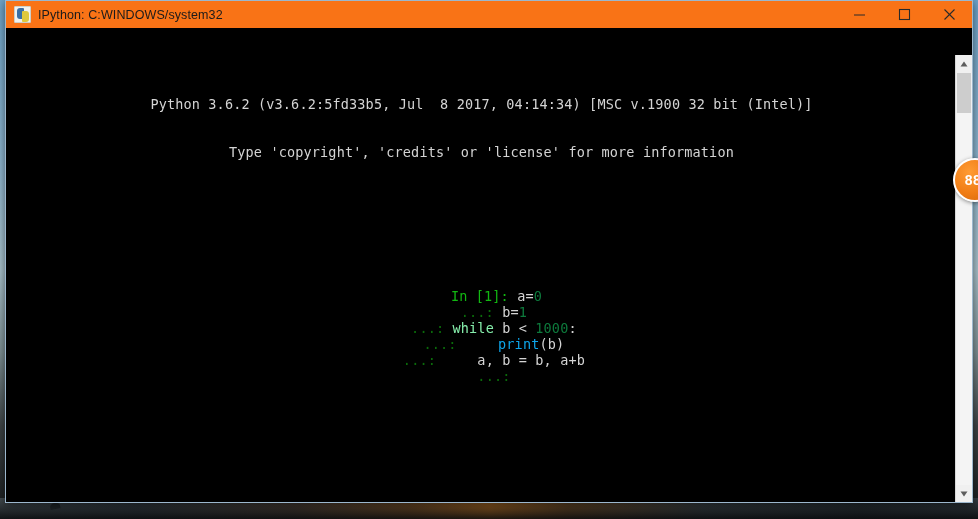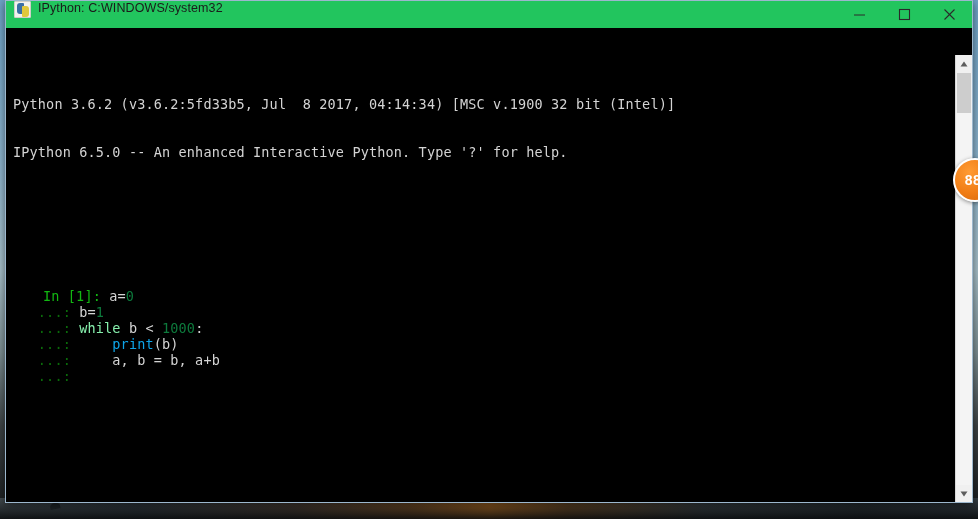--- a/index.html
+++ b/index.html
@@ -63,24 +63,24 @@
     background: #000;
     border: 1px solid #9cb7cd;
     box-sizing: border-box;
     box-shadow: 0 2px 9px rgba(0,0,0,0.55);
   }
 
   
   #titlebar {
     position: relative;
     height: 27px;
-    background: #22c55e;
+    background: #f97316;
     border-bottom: 1px solid #e8e8e4;
     display: flex;
-    align-items: flex-start;
+    align-items: center;
   }
   #title-icon {
     width: 17px; height: 17px;
     margin-left: 8px;
     position: relative;
     flex: none;
     background: #f2f2ee;
     border: 1px solid #cfcfc8;
     box-sizing: border-box;
     overflow: hidden;
@@ -124,20 +124,21 @@
   .winbtn svg { display: block; }
   #btn-minimize { padding-bottom: 0; }
 
   
   #console {
     position: absolute;
     left: 0; top: 27px;
     right: 0; bottom: 0;
     background: #000;
     overflow: hidden;
+    text-align: center;
   }
   #console-text {
     position: absolute;
     left: 7px; top: 4px;
     right: 22px;
     font-family: "DejaVu Sans Mono", monospace;
     font-size: 13.5px;
     line-height: 16px;
     color: #d6d6d6;
     white-space: pre;
@@ -241,21 +242,21 @@
         </svg>
       </div>
     </div>
   </div>
 
   <div id="console">
     <div id="console-text">
 
       
       <div class="line c-white">Python 3.6.2 (v3.6.2:5fd33b5, Jul  8 2017, 04:14:34) [MSC v.1900 32 bit (Intel)]</div>
-      <div class="line c-white">IPython 6.5.0 -- An enhanced Interactive Python. Type '?' for help.</div>
+      <div class="line c-white">Type 'copyright', 'credits' or 'license' for more information</div>
 
       <div class="blank"></div>
 
       
       <div id="input-cell"><div class="line"><span class="c-prompt">In [1]:</span><span class="c-white"> a=</span><span class="c-number">0</span></div><div class="line"><span class="c-dots">   ...:</span><span class="c-white"> b=</span><span class="c-number">1</span></div><div class="line"><span class="c-dots">   ...:</span><span class="c-white"> </span><span class="c-keyword">while</span><span class="c-white"> b &lt; </span><span class="c-number">1000</span><span class="c-white">:</span></div><div class="line"><span class="c-dots">   ...:</span><span class="c-white">     </span><span class="c-builtin">print</span><span class="c-white">(b)</span></div><div class="line"><span class="c-dots">   ...:</span><span class="c-white">     a, b = b, a+b</span></div><div class="line"><span class="c-dots">   ...:</span></div></div>
 
       <div class="blank"></div>
 
       
       

